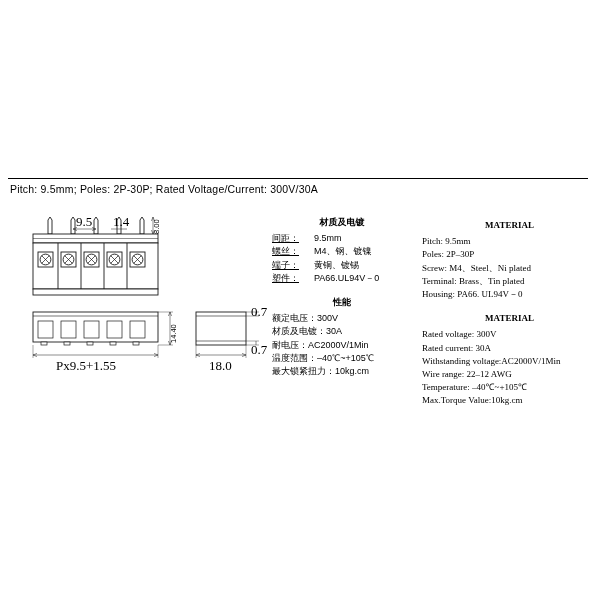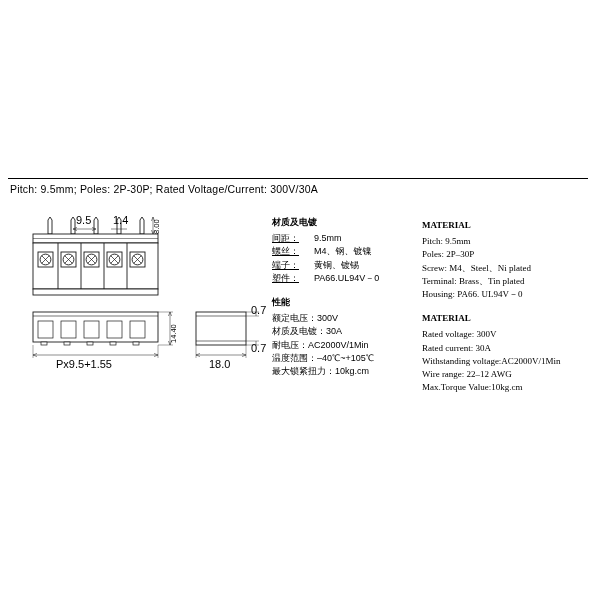--- a/index.html
+++ b/index.html
@@ -67,40 +67,42 @@
     width: 175px;
     font-size: 9px;
     line-height: 13.2px;
     color: #000;
     font-family: Liberation Serif, serif;
   }
   .sec-title {
     font-weight: bold;
     margin-bottom: 3px;
     display: block;
+    text-align: center;
   }
   .spec-line {
     display: block;
     white-space: nowrap;
   }
   .gap {
     height: 11px;
   }
   .cn-label {
     display: inline-block;
     width: 42px;
     text-decoration: underline;
   }
 
   
   .dim {
     position: absolute;
-    font-size: 11px;
-    color: #000;
-    white-space: nowrap;
+    font-size: 13px;
+    color: #000;
+    white-space: nowrap;
+    font-family: Liberation Serif, serif;
   }
   .dim-v {
     position: absolute;
     font-size: 7.5px;
     color: #000;
     white-space: nowrap;
     transform-origin: 0 0;
     transform: rotate(-90deg);
   }
 </style>
@@ -275,16 +277,17 @@
     <span class="spec-line">Terminal: Brass、Tin plated</span>
     <span class="spec-line">Housing: PA66. UL94V－0</span>
 
     <div class="gap"></div>
 
     <span class="sec-title">MATERIAL</span>
     <span class="spec-line">Rated voltage: 300V</span>
     <span class="spec-line">Rated current: 30A</span>
     <span class="spec-line">Withstanding voltage:AC2000V/1Min</span>
     <span class="spec-line">Wire range: 22–12 AWG</span>
+    <span class="spec-line">Temperature: –40℃~+105℃</span>
     <span class="spec-line">Max.Torque Value:10kg.cm</span>
   </div>
 
 </div>
 
 </body></html>

